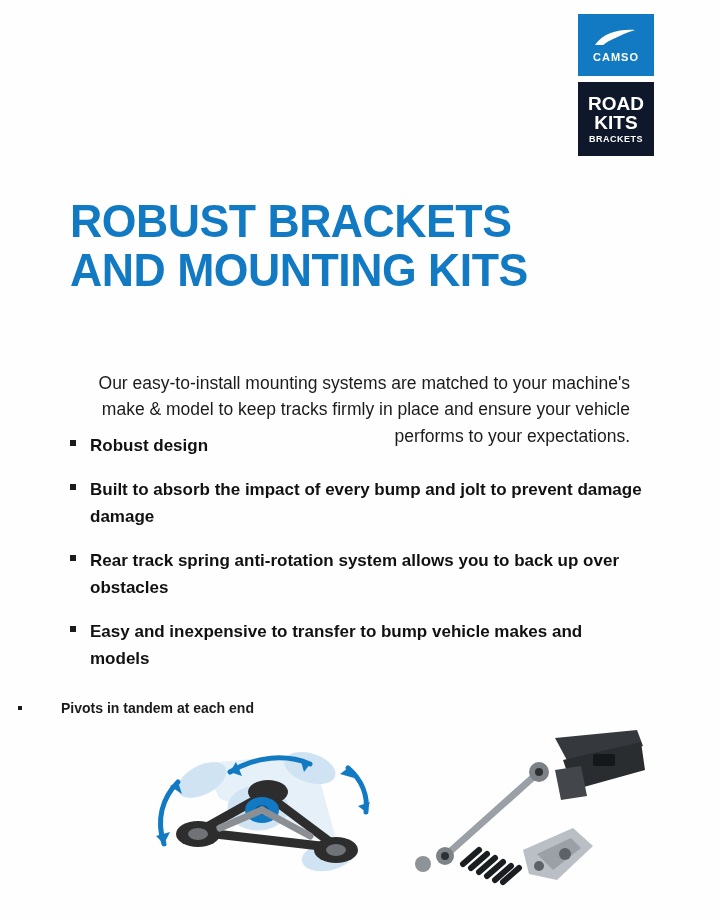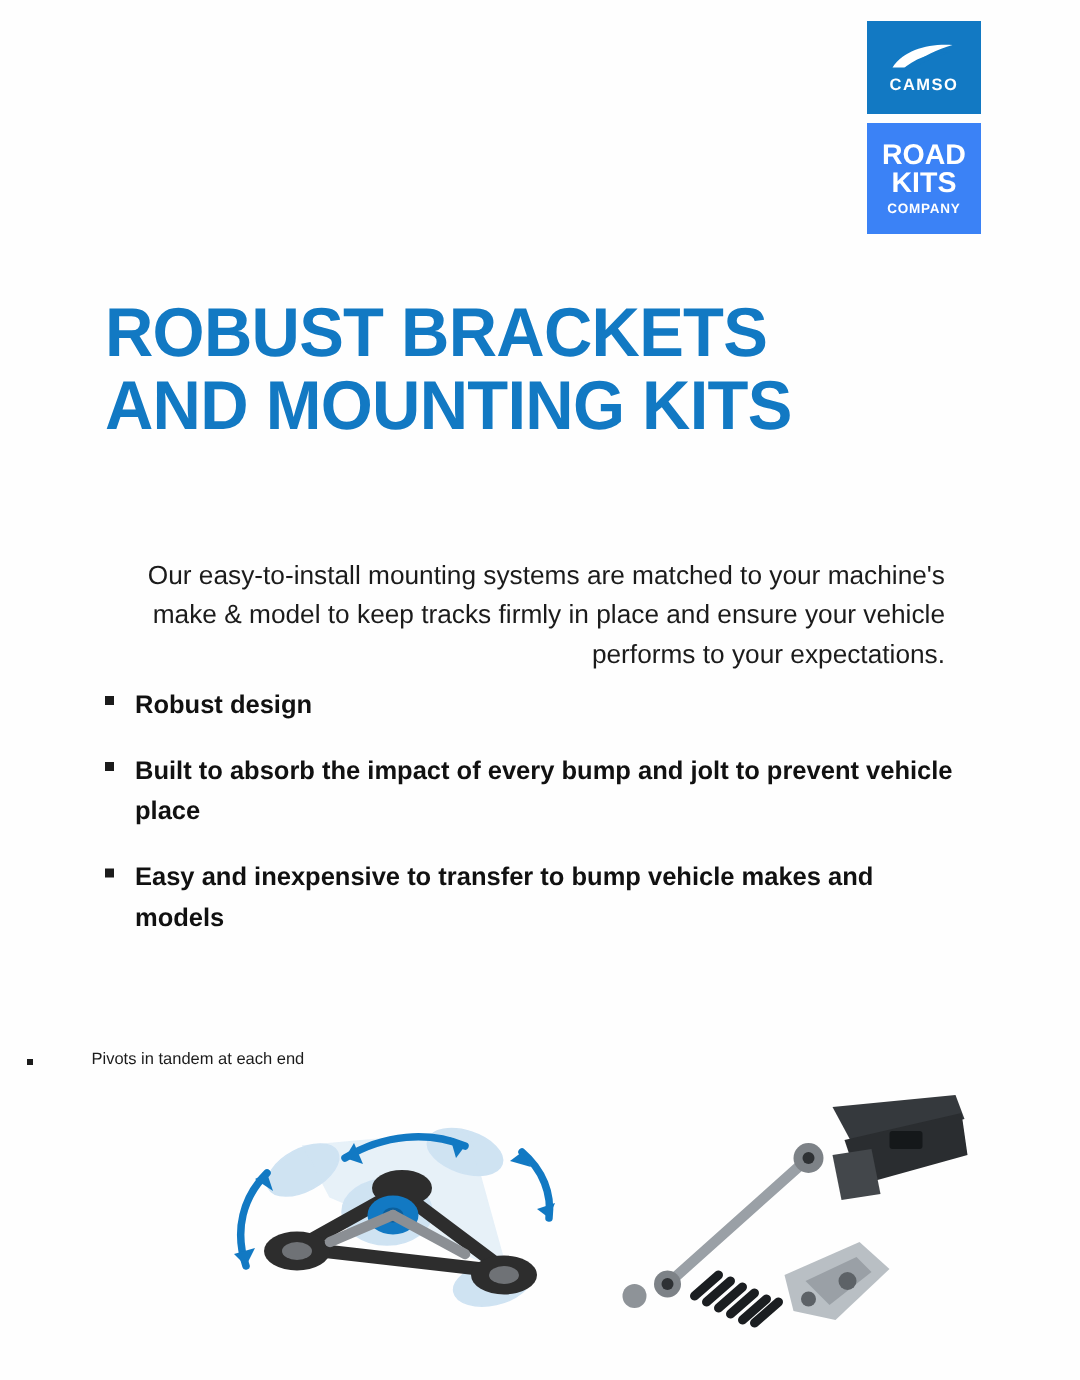--- a/index.html
+++ b/index.html
@@ -48,21 +48,21 @@
     font-size: 11px;
     font-weight: bold;
     letter-spacing: 1px;
     font-family: "Liberation Sans", sans-serif;
     text-align: center;
   }
   .logo-road {
     margin-top: 6px;
     width: 76px;
     height: 74px;
-    background: #3b82f6;
+    background: #0f172a;
     display: flex;
     flex-direction: column;
     align-items: center;
     justify-content: center;
     line-height: 1.02;
   }
   .logo-road .l1, .logo-road .l2 {
     color: #ffffff;
     font-size: 19px;
     font-weight: bold;
@@ -106,21 +106,21 @@
     width: 560px;
     color: #1b1b1b;
     font-size: 17.5px;
     line-height: 1.52;
     text-align: right;
   }
 
   
   .bullets {
     position: absolute;
-    top: 456px;
+    top: 432px;
     left: 70px;
     width: 575px;
   }
   .bullet {
     display: flex;
     align-items: flex-start;
     margin-bottom: 16px;
   }
   .bullet .sq {
     width: 6px;
@@ -148,22 +148,22 @@
   .footnote .sq {
     width: 4px;
     height: 4px;
     background: #1b1b1b;
     margin-top: 6px;
     margin-right: 8px;
     flex: 0 0 auto;
   }
   .footnote .txt {
     color: #1b1b1b;
-    font-size: 11px;
-    font-weight: normal;
+    font-size: 14px;
+    font-weight: bold;
     padding-left: 31px;
   }
 
   
   .figure-area {
     position: absolute;
     top: 724px;
     left: 0;
     width: 720px;
     height: 190px;
@@ -192,39 +192,43 @@
     <div class="logo-camso">
       <svg class="swoosh" viewBox="0 0 46 22">
         <path d="M2 18 C10 6, 26 2, 42 3 C32 6, 22 10, 14 18 Z" fill="#ffffff"></path>
         <path d="M8 20 C16 12, 28 8, 40 8 C30 11, 20 15, 14 20 Z" fill="#1279c3"></path>
       </svg>
       <div class="brand">CAMSO</div>
     </div>
     <div class="logo-road">
       <div class="l1">ROAD</div>
       <div class="l2">KITS</div>
-      <div class="l3">COMPANY</div>
+      <div class="l3">BRACKETS</div>
     </div>
   </div>
 
   <h1 class="headline">
     <span class="line">ROBUST BRACKETS</span>
     <span class="line">AND MOUNTING KITS</span>
   </h1>
 
   <p class="intro">Our easy-to-install mounting systems are matched to your machine's make &amp; model to keep tracks firmly in place and ensure your vehicle performs to your expectations.</p>
 
   <div class="bullets">
     <div class="bullet">
       <span class="sq"></span>
       <span class="txt">Robust design</span>
     </div>
     <div class="bullet">
       <span class="sq"></span>
-      <span class="txt">Built to absorb the impact of every bump and jolt to prevent vehicle place</span>
+      <span class="txt">Built to absorb the impact of every bump and jolt to prevent damage damage</span>
+    </div>
+    <div class="bullet">
+      <span class="sq"></span>
+      <span class="txt">Rear track spring anti-rotation system allows you to back up over obstacles</span>
     </div>
     <div class="bullet">
       <span class="sq"></span>
       <span class="txt">Easy and inexpensive to transfer to bump vehicle makes and models</span>
     </div>
   </div>
 
   <div class="footnote">
     <span class="sq"></span>
     <span class="txt">Pivots in tandem at each end</span>

